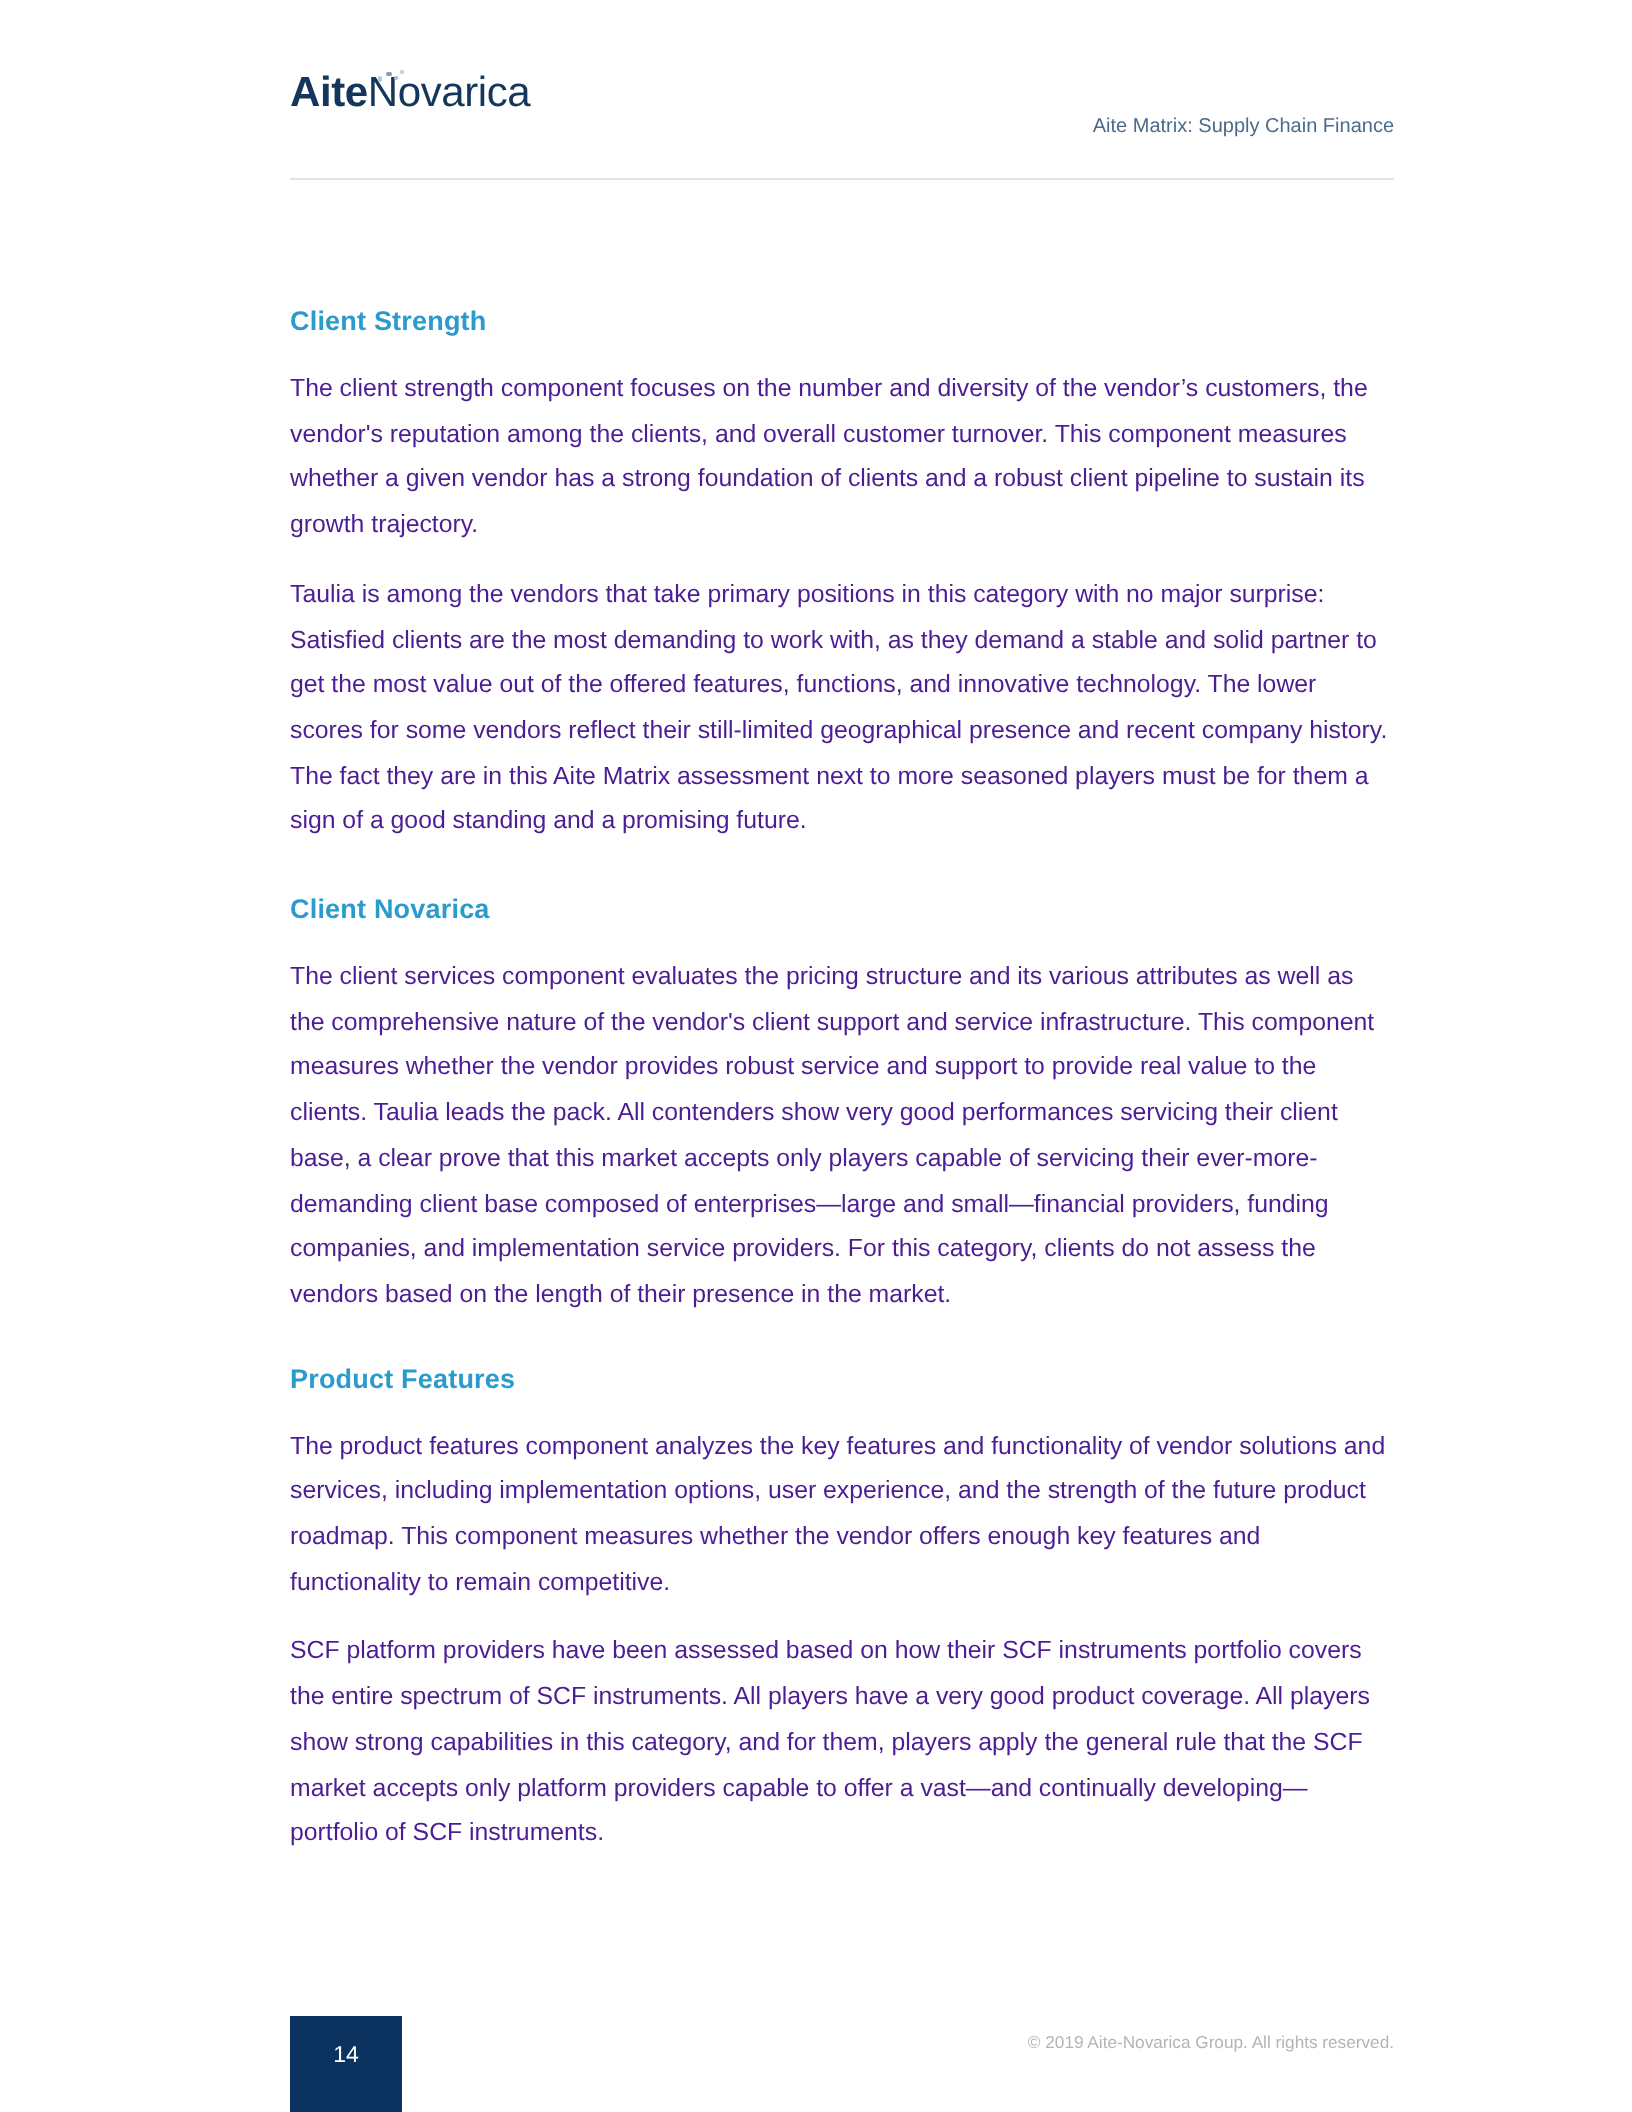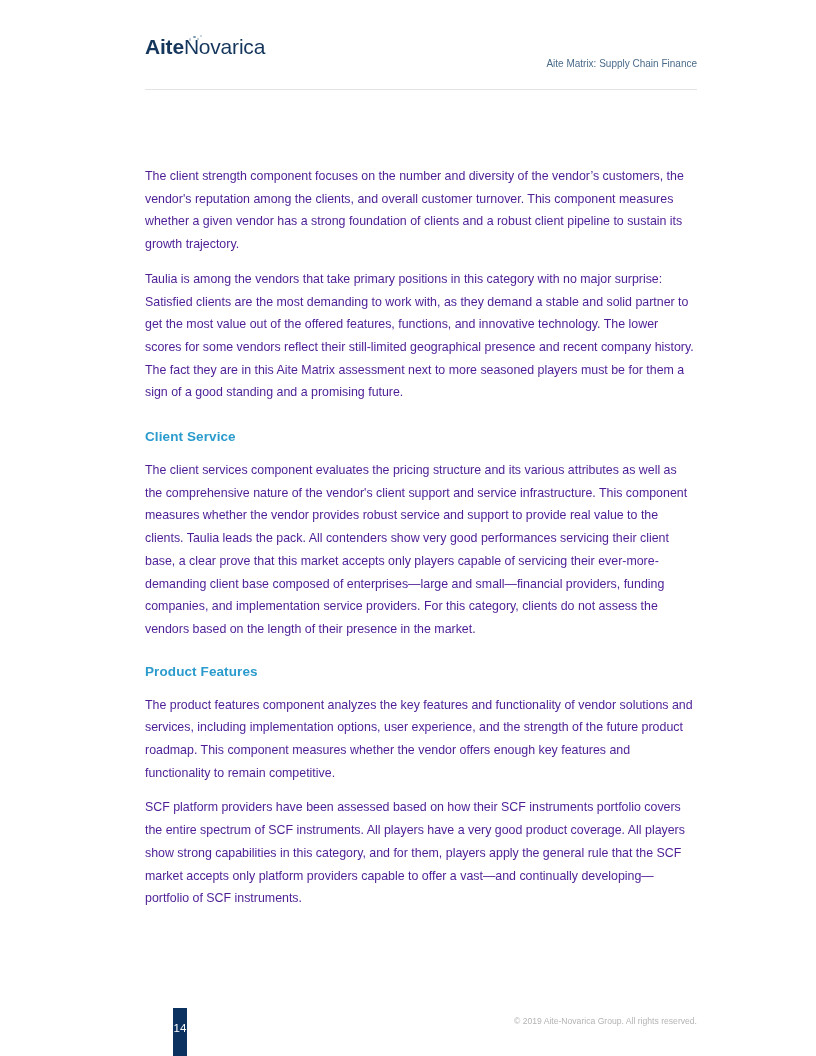--- a/index.html
+++ b/index.html
@@ -110,24 +110,23 @@
   .sp-heading-to-para { height: 13px; }
   .sp-para-to-para    { height: 12px; }
   .sp-section-gap     { height: 24px; }
   .sp-section-gap-lg  { height: 22px; }
 
   
   .page-number-block {
     position: absolute;
     left: 145px;
     top: 1008px;
-    width: 14px;
+    width: 56px;
     height: 48px;
     background: #0c3360;
-    margin-left: 28px;
   }
   .page-number {
     position: absolute;
     left: 0;
     right: 0;
     top: 13px;
     text-align: center;
     font-size: 11.5px;
     line-height: 14px;
     color: #ffffff;
@@ -157,28 +156,29 @@
           <i></i>
         </span>
     </div>
     <div class="header-title">Aite Matrix: Supply Chain Finance</div>
   </div>
 
   <div class="header-rule"></div>
 
   <div class="content">
 
+    <h2 class="section-heading">Client Strength</h2>
     <div class="sp-heading-to-para"></div>
     <p class="body-text">The client strength component focuses on the number and diversity of the vendor’s customers, the vendor's reputation among the clients, and overall customer turnover. This component measures whether a given vendor has a strong foundation of clients and a robust client pipeline to sustain its growth trajectory.</p>
     <div class="sp-para-to-para"></div>
     <p class="body-text">Taulia is among the vendors that take primary positions in this category with no major surprise: Satisfied clients are the most demanding to work with, as they demand a stable and solid partner to get the most value out of the offered features, functions, and innovative technology. The lower scores for some vendors reflect their still-limited geographical presence and recent company history. The fact they are in this Aite Matrix assessment next to more seasoned players must be for them a sign of a good standing and a promising future.</p>
 
     <div class="sp-section-gap"></div>
 
-    <h2 class="section-heading">Client Service</h2>
+    <h2 class="section-heading">Client Novarica</h2>
     <div class="sp-heading-to-para"></div>
     <p class="body-text">The client services component evaluates the pricing structure and its various attributes as well as the comprehensive nature of the vendor's client support and service infrastructure. This component measures whether the vendor provides robust service and support to provide real value to the clients. Taulia leads the pack. All contenders show very good performances servicing their client base, a clear prove that this market accepts only players capable of servicing their ever-more-demanding client base composed of enterprises—large and small—financial providers, funding companies, and implementation service providers. For this category, clients do not assess the vendors based on the length of their presence in the market.</p>
 
     <div class="sp-section-gap-lg"></div>
 
     <h2 class="section-heading">Product Features</h2>
     <div class="sp-heading-to-para"></div>
     <p class="body-text">The product features component analyzes the key features and functionality of vendor solutions and services, including implementation options, user experience, and the strength of the future product roadmap. This component measures whether the vendor offers enough key features and functionality to remain competitive.</p>
     <div class="sp-para-to-para"></div>
     <p class="body-text">SCF platform providers have been assessed based on how their SCF instruments portfolio covers the entire spectrum of SCF instruments. All players have a very good product coverage. All players show strong capabilities in this category, and for them, players apply the general rule that the SCF market accepts only platform providers capable to offer a vast—and continually developing—portfolio of SCF instruments.</p>

